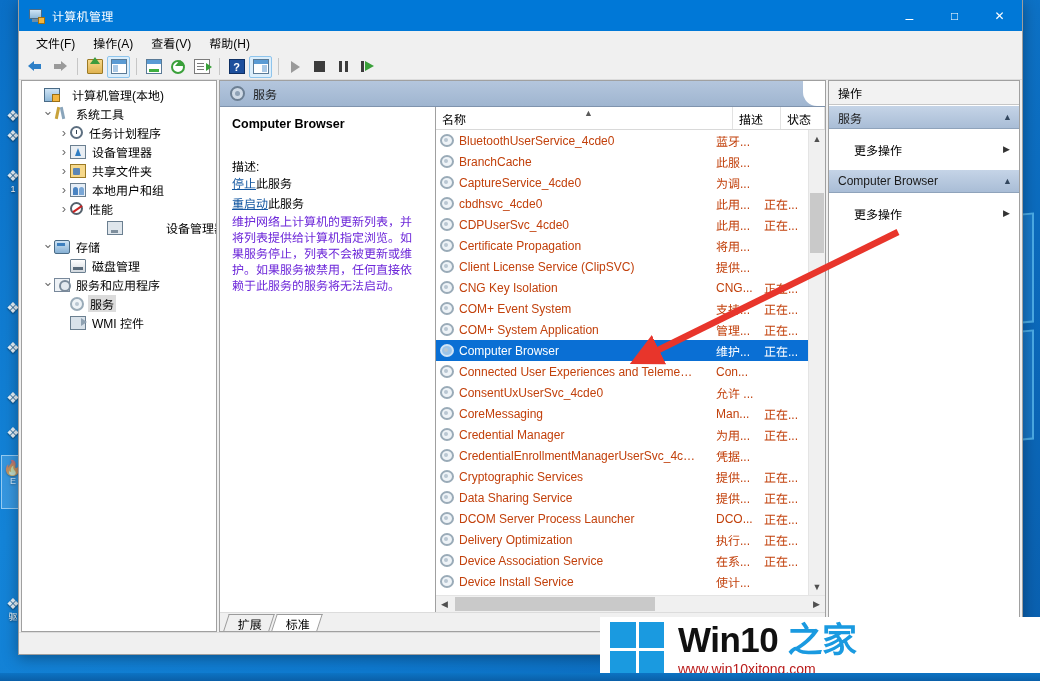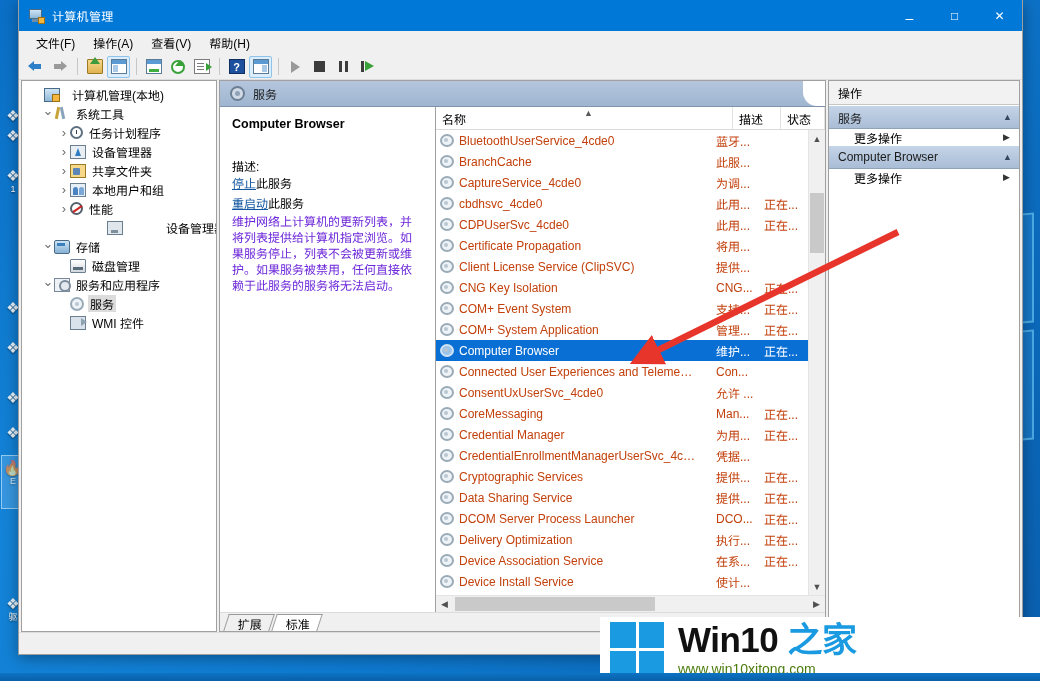--- a/index.html
+++ b/index.html
@@ -255,42 +255,42 @@
   #act-title { height:24px; display:flex; align-items:center; padding-left:9px;
                background:#f2f2f2; border-bottom:1px solid #c6c6c6; font-size:12px; color:#000; }
   .act-group {
     height:24px; display:flex; align-items:center; padding:0 7px 0 9px;
     background: linear-gradient(#c5d4e7,#a9bdd6);
     border-top:1px solid #ffffff; border-bottom:1px solid #8fa3bb;
     font-size:12px; color:#1a1a1a;
   }
   .act-group .gname { flex:1; overflow:hidden; text-overflow:ellipsis; white-space:nowrap; }
   .act-group .gcaret { font-size:9px; color:#33475e; }
-  .act-item { height:16px; display:flex; align-items:center; padding:0 9px 0 25px;
+  .act-item { height:40px; display:flex; align-items:center; padding:0 9px 0 25px;
               font-size:12px; color:#000; }
   .act-item .iname { flex:1; }
   .act-item .icaret { font-size:9px; color:#333; }
 
   
   #statusbar { height:22px; flex:none; background:#f0f0f0; border-top:1px solid #dcdcdc; }
 
   
   #annot { position:absolute; left:0; top:0; width:1040px; height:681px; pointer-events:none; }
 
   
   #watermark {
     position:absolute; left:600px; top:617px; width:440px; height:64px;
     background:#ffffff; display:flex; align-items:center; padding-left:10px;
   }
   #wm-logo { width:54px; height:54px; display:grid; grid-template-columns:1fr 1fr; grid-template-rows:1fr 1fr; gap:3px; flex:none; }
   #wm-logo i { background:#1a9ae0; display:block; }
   #wm-text { margin-left:14px; }
   #wm-line1 { font-size:35px; font-weight:bold; line-height:1; color:#111; letter-spacing:-.5px;text-align:right; }
   #wm-line1 em { font-style:normal; color:#1a9ae0; font-weight:bold; }
-  #wm-line2 { font-size:14px; color:#4d7c0f; margin-top:4px;text-decoration:underline; }
+  #wm-line2 { font-size:14px; color:#b91c1c; margin-top:4px;text-decoration:underline; }
 
   
   #taskbar { position:absolute; left:0; bottom:0; width:1040px; height:8px;
              background: linear-gradient(#0c73c4,#0a5fa8); }
 </style>
 </head>
 <body>
 
 <div id="desktop">
   <div class="wp-pane wp3"></div>

